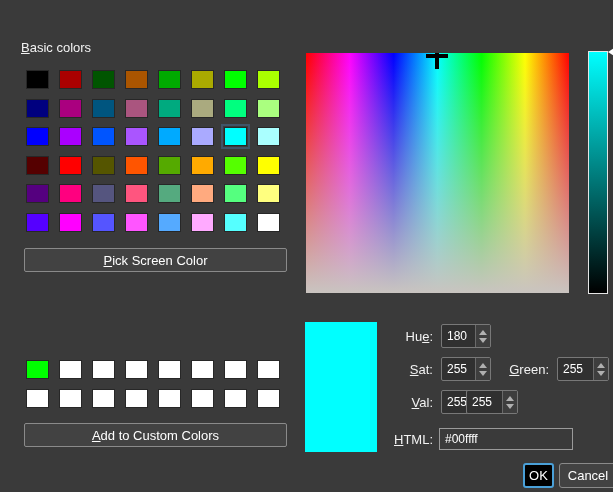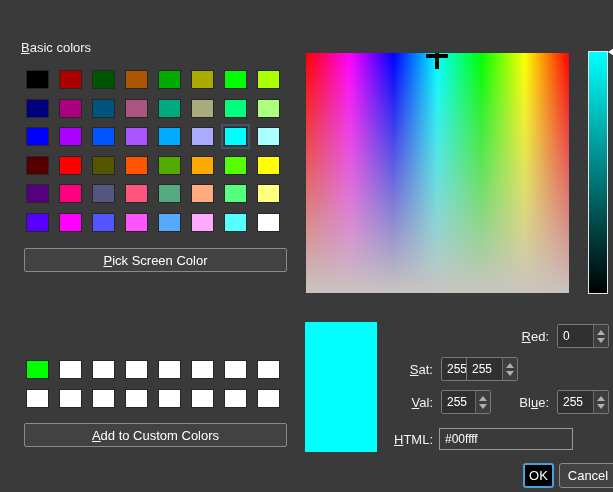--- a/index.html
+++ b/index.html
@@ -182,20 +182,30 @@
 
     <div class="hsmap">
       <div class="cross-h"></div>
       <div class="cross-v"></div>
     </div>
     <div class="vslider"></div>
     <div class="varrow"></div>
 
     <div class="preview" style="background: rgb(0, 255, 255);"></div>
 
+    <div class="frow hsv-row row-hue">
+      <span class="slabel">Hu<u>e</u>:</span>
+      <div class="spin">
+        <span class="sval">180</span>
+        <span class="spinbtns">
+          <span class="tri-up"></span>
+          <span class="tri-down"></span>
+        </span>
+      </div>
+    </div>
     <div class="frow hsv-row row-sat">
       <span class="slabel"><u>S</u>at:</span>
       <div class="spin">
         <span class="sval">255</span>
         <span class="spinbtns">
           <span class="tri-up"></span>
           <span class="tri-down"></span>
         </span>
       </div>
     </div>
@@ -203,41 +213,31 @@
       <span class="slabel"><u>V</u>al:</span>
       <div class="spin">
         <span class="sval">255</span>
         <span class="spinbtns">
           <span class="tri-up"></span>
           <span class="tri-down"></span>
         </span>
       </div>
     </div>
 
-    <div class="frow rgb-row row-red">
-      <span class="slabel"><u>R</u>ed:</span>
-      <div class="spin">
-        <span class="sval">0</span>
-        <span class="spinbtns">
-          <span class="tri-up"></span>
-          <span class="tri-down"></span>
-        </span>
-      </div>
-    </div>
     <div class="frow rgb-row row-green">
+      <span class="slabel"><u>G</u>reen:</span>
       <div class="spin">
         <span class="sval">255</span>
         <span class="spinbtns">
           <span class="tri-up"></span>
           <span class="tri-down"></span>
         </span>
       </div>
     </div>
     <div class="frow rgb-row row-blue">
-      <span class="slabel">Bl<u>u</u>e:</span>
       <div class="spin">
         <span class="sval">255</span>
         <span class="spinbtns">
           <span class="tri-up"></span>
           <span class="tri-down"></span>
         </span>
       </div>
     </div>
 
     <div class="frow row-html">

